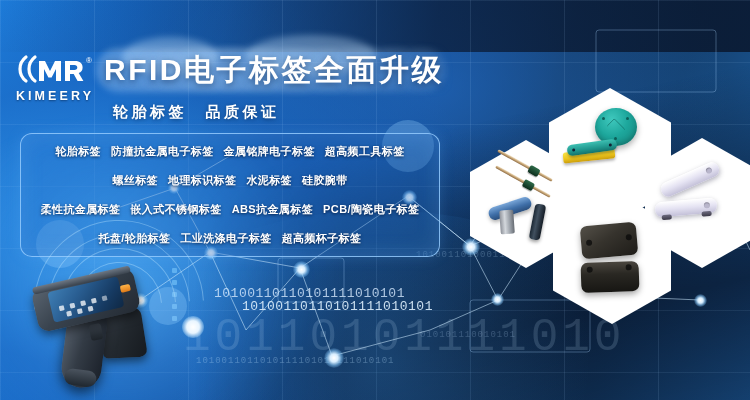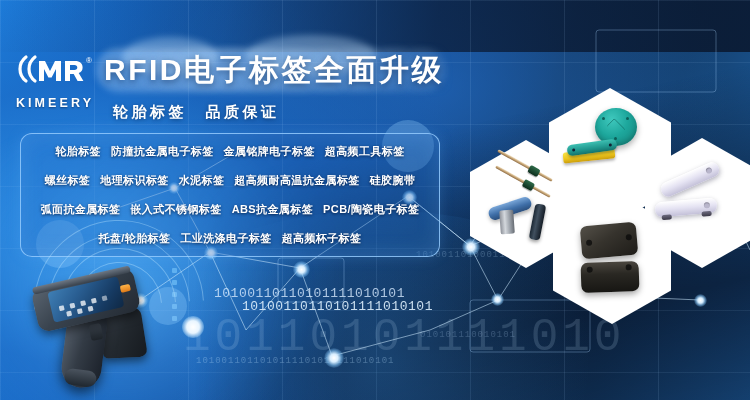--- a/index.html
+++ b/index.html
@@ -63,21 +63,21 @@
   .dots i{display:block;width:5px;height:5px;border-radius:1px;background:rgba(130,205,255,.55);margin-bottom:7px;}
 
   
   .net{position:absolute;inset:0;}
   .node{position:absolute;border-radius:50%;background:radial-gradient(circle,#ffffff 0%,#d8eeff 28%,rgba(140,205,255,.55) 52%,rgba(90,175,255,0) 74%);}
 
   
   .logo{position:absolute;left:12px;top:52px;width:86px;text-align:center;color:#fff;}
   .logo-mark{position:relative;height:34px;}
   .logo-mark svg{display:block;margin:0 auto;}
-  .logo-name{font-size:12.5px;letter-spacing:3.1px;font-weight:700;margin-top:10px;color:#fff;text-shadow:0 1px 2px rgba(0,20,50,.5);}
+  .logo-name{font-size:12.5px;letter-spacing:3.1px;font-weight:700;margin-top:3px;color:#fff;text-shadow:0 1px 2px rgba(0,20,50,.5);}
 
   .title-band{
     position:absolute;left:96px;top:48px;width:350px;height:44px;
     background:linear-gradient(90deg, rgba(190,220,250,.30) 0%, rgba(205,230,255,.40) 35%, rgba(180,215,250,.26) 75%, rgba(160,200,245,.10) 100%);
     border-radius:22px;filter:blur(3px);
   }
   .title-band:before,.title-band:after{
     content:"";position:absolute;border-radius:50%;
     background:rgba(200,228,255,.34);
   }
@@ -299,25 +299,24 @@
     <div class="prow">
       <span>轮胎标签</span>
       <span>防撞抗金属电子标签</span>
       <span>金属铭牌电子标签</span>
       <span>超高频工具标签</span>
     </div>
     <div class="prow">
       <span>螺丝标签</span>
       <span>地理标识标签</span>
       <span>水泥标签</span>
-      <span>超高频耐高温抗金属标签</span>
       <span>硅胶腕带</span>
     </div>
     <div class="prow">
-      <span>弧面抗金属标签</span>
+      <span>柔性抗金属标签</span>
       <span>嵌入式不锈钢标签</span>
       <span>ABS抗金属标签</span>
       <span>PCB/陶瓷电子标签</span>
     </div>
     <div class="prow">
       <span>托盘/轮胎标签</span>
       <span>工业洗涤电子标签</span>
       <span>超高频杯子标签</span>
     </div>
   </div>

